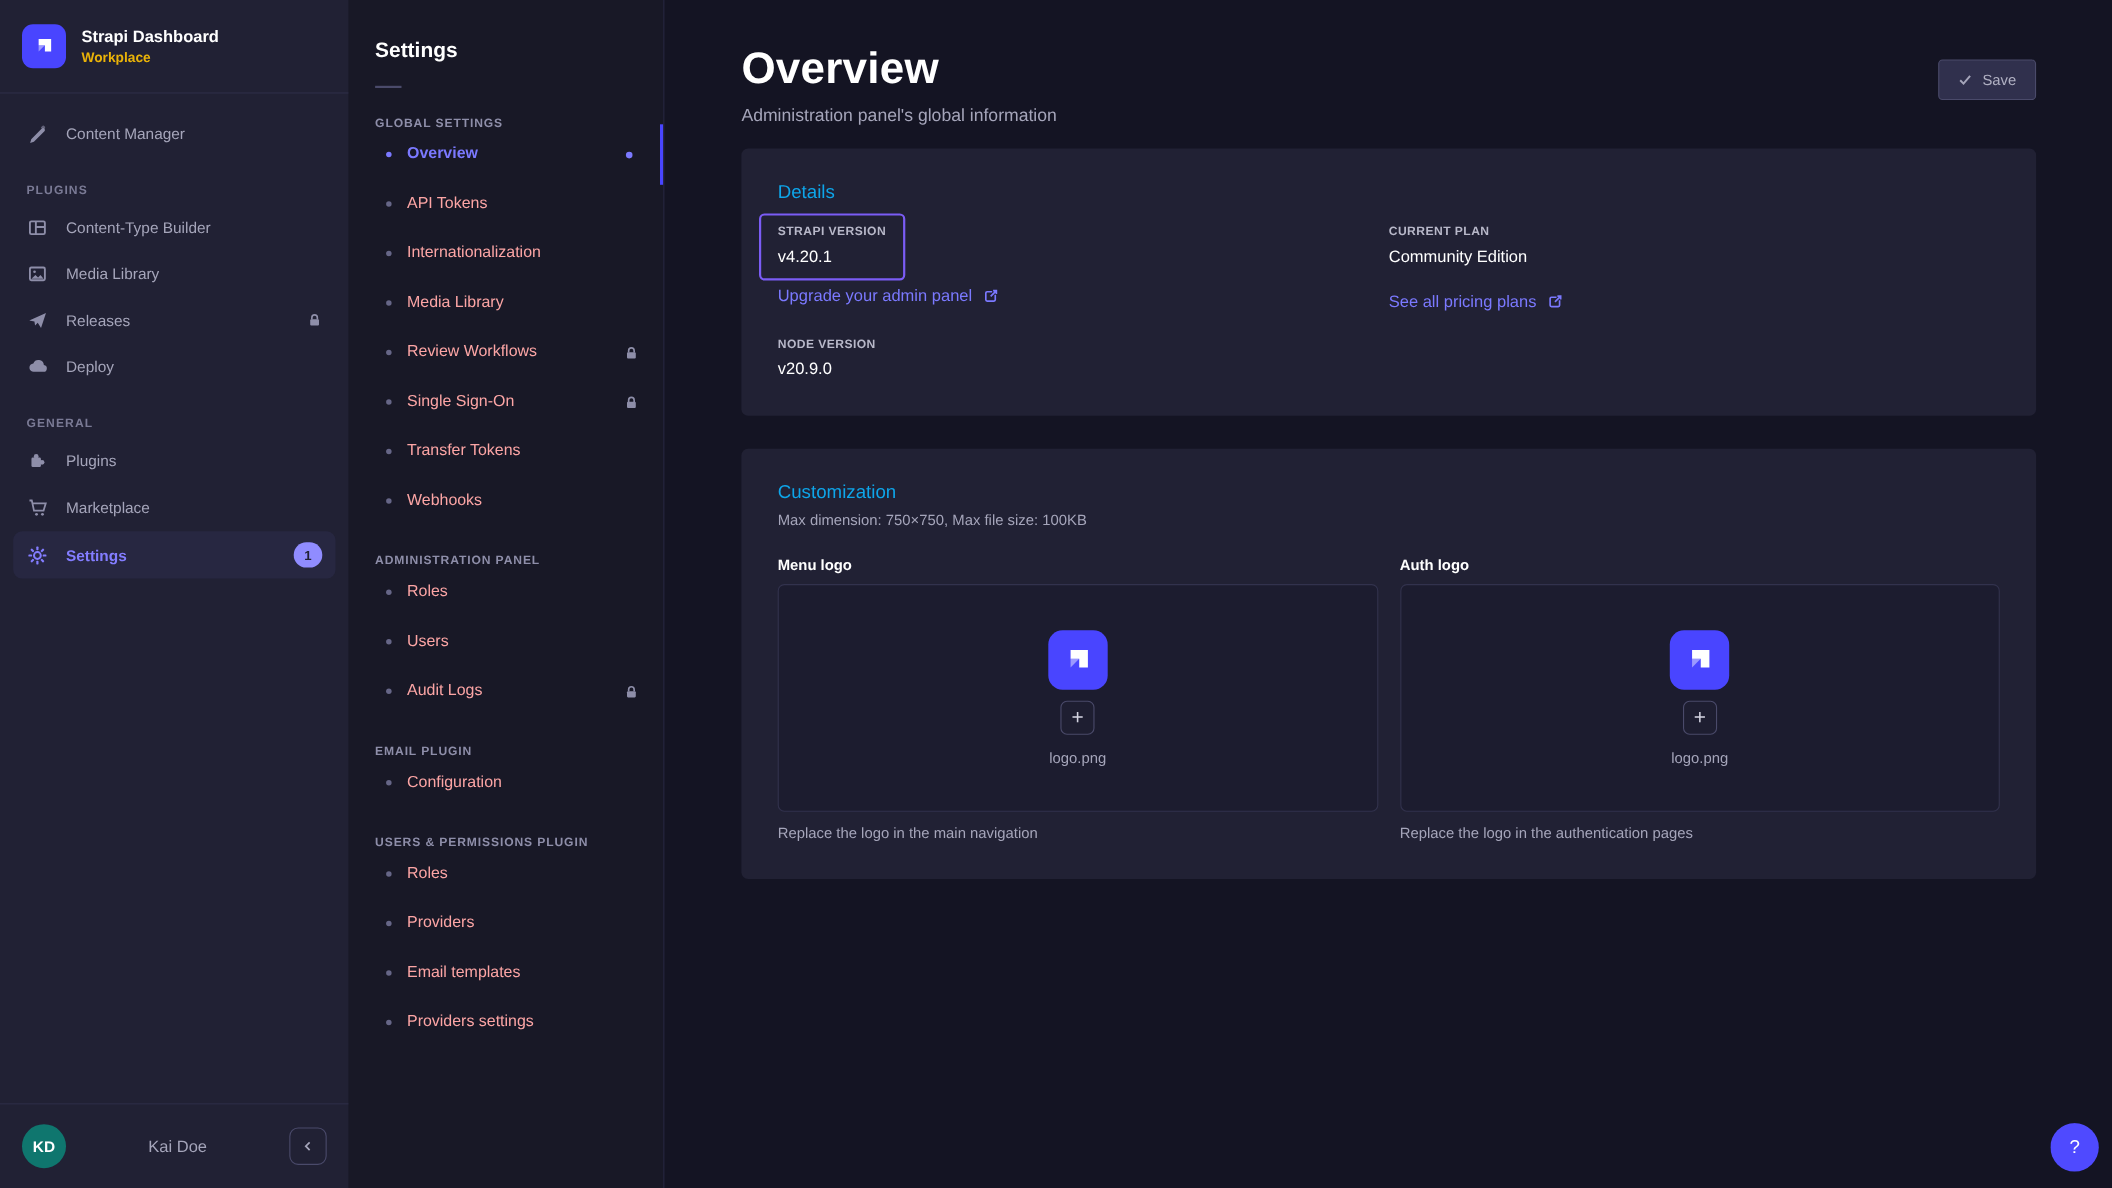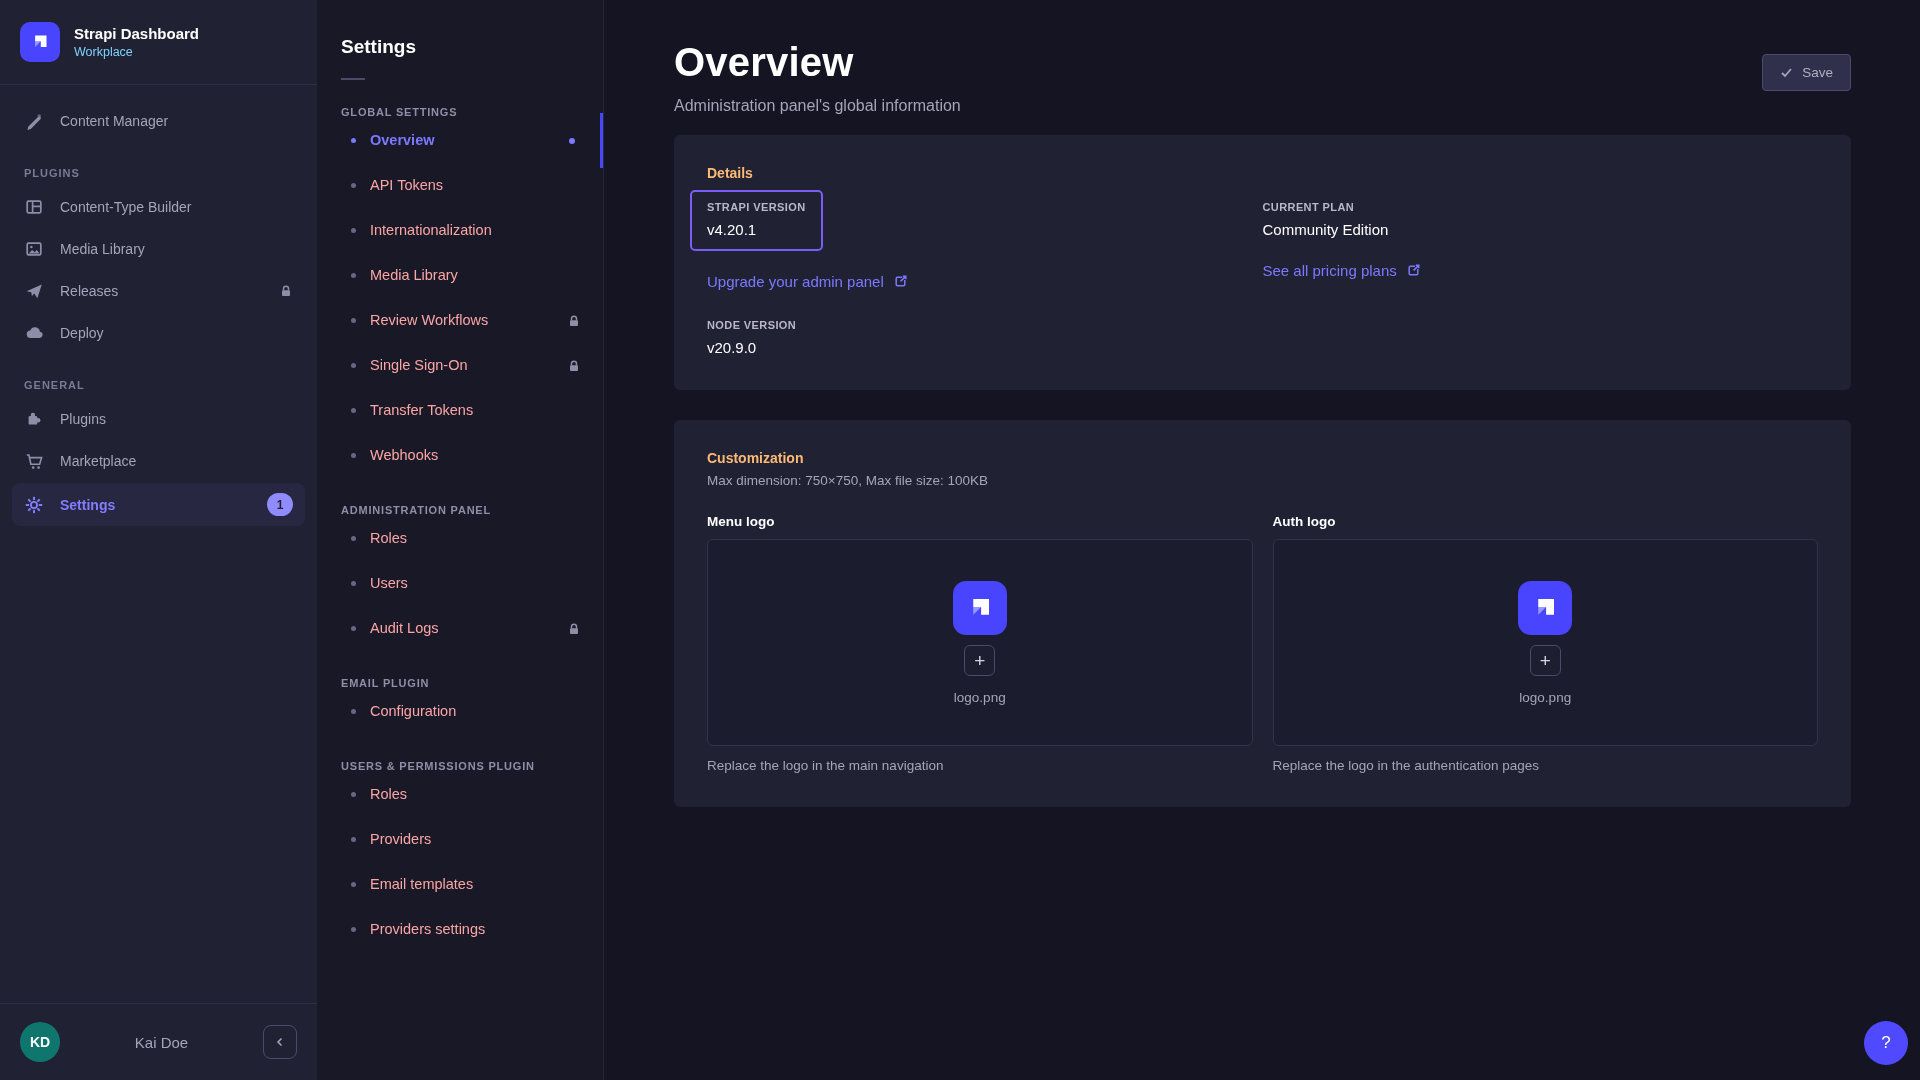--- a/index.html
+++ b/index.html
@@ -8,21 +8,21 @@
     font-family:"Liberation Sans","DejaVu Sans",sans-serif;
     background:#141423; color:#fff; display:flex;
   }
   svg { display:block; }
 
   
   .main-nav { width:317px; flex:none; background:#212134; display:flex; flex-direction:column; }
   .brand { display:flex; align-items:center; gap:14px; padding:22px 20px; border-bottom:1px solid #2e2e48; }
   .brand-logo { width:40px; height:40px; border-radius:10px; background:#4945ff; display:flex; align-items:center; justify-content:center; flex:none; }
   .brand-title { font-size:15px; font-weight:bold; color:#fff; }
-  .brand-sub { font-size:12.5px; color:#7dd3fc; margin-top:3px; }
+  .brand-sub { font-size:12.5px; color:#eab308; margin-top:3px;font-weight:bold; }
   .nav-scroll { flex:1; padding:14px 12px; }
   .nav-item { display:flex; align-items:center; gap:16px; padding:10px 12px; margin:2px 0; border-radius:8px; color:#a5a5ba; font-size:14px; cursor:pointer; }
   .nav-item .nav-icon { width:20px; height:20px; flex:none; color:#8e8ea9; }
   .nav-item.active { background:#272741; color:#837dff; font-weight:bold; }
   .nav-item.active .nav-icon { color:#837dff; }
   .nav-section-label { font-size:11px; font-weight:bold; letter-spacing:1px; color:#7a7a95; margin:26px 12px 8px; }
   .nav-lock { margin-left:auto; color:#8e8ea9; }
   .nav-badge { margin-left:auto; min-width:26px; height:23px; padding:0 6px; border-radius:12px; background:#908cff; color:#212134; font-size:12px; font-weight:bold; display:flex; align-items:center; justify-content:center; }
   .nav-user { border-top:1px solid #2e2e48; padding:18px 20px; display:flex; align-items:center; }
   .avatar { width:40px; height:40px; border-radius:50%; background:#0f766e; color:#fff; font-size:14px; font-weight:bold; display:flex; align-items:center; justify-content:center; flex:none; }
@@ -45,28 +45,28 @@
 
   
   .main { flex:1; padding:40px 69px 0 70px; position:relative; }
   .page-header { display:flex; justify-content:space-between; align-items:flex-start; }
   .page-title { font-size:40px; font-weight:bold; color:#fff; letter-spacing:0.2px; }
   .page-subtitle { font-size:16px; color:#a5a5ba; margin-top:12px; }
   .save-btn { margin-top:14px; display:flex; align-items:center; gap:9px; background:#30304d; border:1px solid #4a4a6a; border-radius:4px; padding:10px 17px; color:#b0b0c2; font-size:13.5px; cursor:pointer; font-family:inherit;margin-left:20px; }
   .save-btn svg { color:#a5a5ba; }
 
   .card { background:#212134; border-radius:6px; padding:30px 33px 34px; margin-top:20px; }
-  .card-title { font-size:14px; font-weight:bold; color:#fdba74; }
+  .card-title { font-size:17px; font-weight:normal; color:#0ea5e9; }
   .card-sub { font-size:13.5px; color:#a5a5ba; margin-top:7px; }
 
   .details-grid { display:grid; grid-template-columns:1fr 1fr; margin-top:20px; }
   .field-label { font-size:11px; font-weight:bold; letter-spacing:0.4px; color:#b8b8c9; }
   .field-value { font-size:15px; color:#fff; margin-top:8px; }
   .hl-box { display:inline-block; border:2px solid #7b5cf5; border-radius:5px; padding:9px 15px 11px; margin:-11px 0 0 -17px; }
-  .ext-link { display:inline-flex; align-items:center; gap:9px; color:#7b79ff; font-size:15px; text-decoration:none; margin-top:22px; cursor:pointer; }
+  .ext-link { display:inline-flex; align-items:center; gap:9px; color:#7b79ff; font-size:15px; text-decoration:none; margin-top:6px; cursor:pointer; }
   .field-block2 { margin-top:28px; }
 
   .logo-grid { display:grid; grid-template-columns:1fr 1fr; gap:20px; margin-top:26px; }
   .logo-label { font-size:13.5px; font-weight:bold; color:#fff; margin-bottom:10px; }
   .upload-box { height:207px; background:#1c1c2f; border:1px solid #32324d; border-radius:6px; display:flex; flex-direction:column; align-items:center; justify-content:center; cursor:pointer; }
   .strapi-tile { width:54px; height:54px; border-radius:13px; background:#4945ff; display:flex; align-items:center; justify-content:center; }
   .plus-btn { margin-top:10px; width:31px; height:31px; background:#1e1e31; border:1px solid #4a4a6a; border-radius:6px; color:#d3d3e0; font-size:19px; line-height:1; display:flex; align-items:center; justify-content:center; cursor:pointer; font-family:inherit; }
   .filename { margin-top:14px; font-size:13.5px; color:#a5a5ba; }
   .upload-caption { margin-top:12px; font-size:13.5px; color:#a5a5ba; }
 

